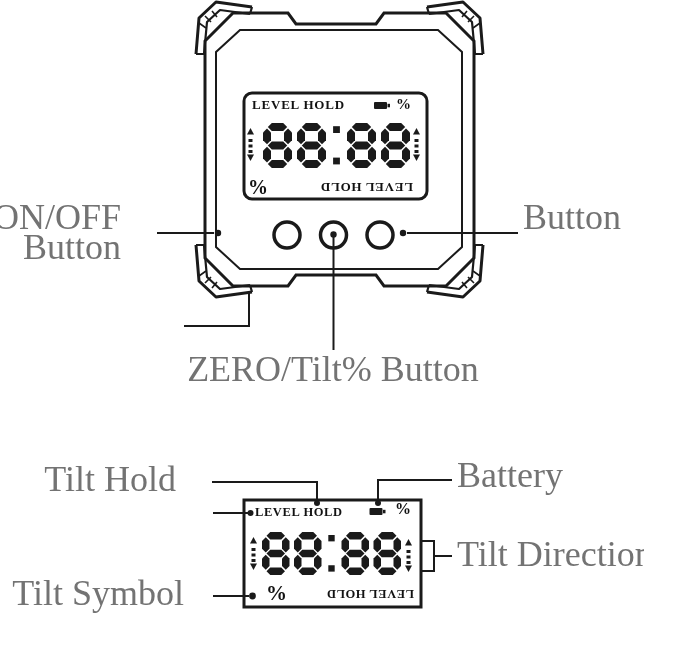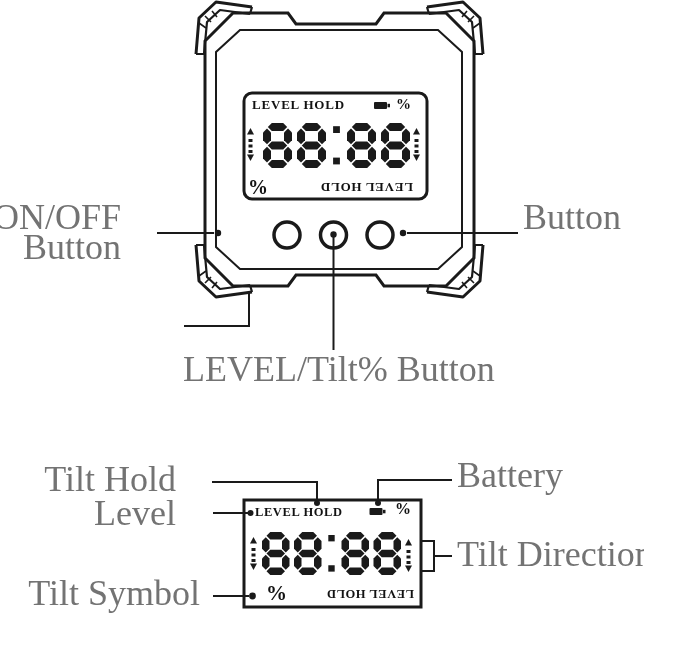--- a/index.html
+++ b/index.html
@@ -178,21 +178,20 @@
 
   <div class="label ra" style="right:523px;top:202px;">
     <span class="ln">ON/OFF</span>
     <span class="ln">Button</span>
   </div>
   <div class="label" style="left:523px;top:202px;">
     <span class="ln">Button</span>
   </div>
   <div class="label ra" style="right:500px;top:292px;">
   </div>
-  <div class="label ctr" style="left:183px;top:354px;width:300px;">LEVEL/Tilt% Button</div>
+  <div class="label ctr" style="left:183px;top:354px;width:300px;">ZERO/Tilt% Button</div>
 
   <div class="label ra" style="right:468px;top:464px;">Tilt Hold</div>
-  <div class="label ra" style="right:468px;top:498px;">Level</div>
   <div class="label" style="left:457px;top:460px;">Battery</div>
   <div class="label" style="left:457px;top:539px;">Tilt Direction</div>
-  <div class="label ra" style="right:444px;top:578px;">Tilt Symbol</div>
+  <div class="label ra" style="right:460px;top:578px;">Tilt Symbol</div>
 
 </div>
 
 </body></html>

